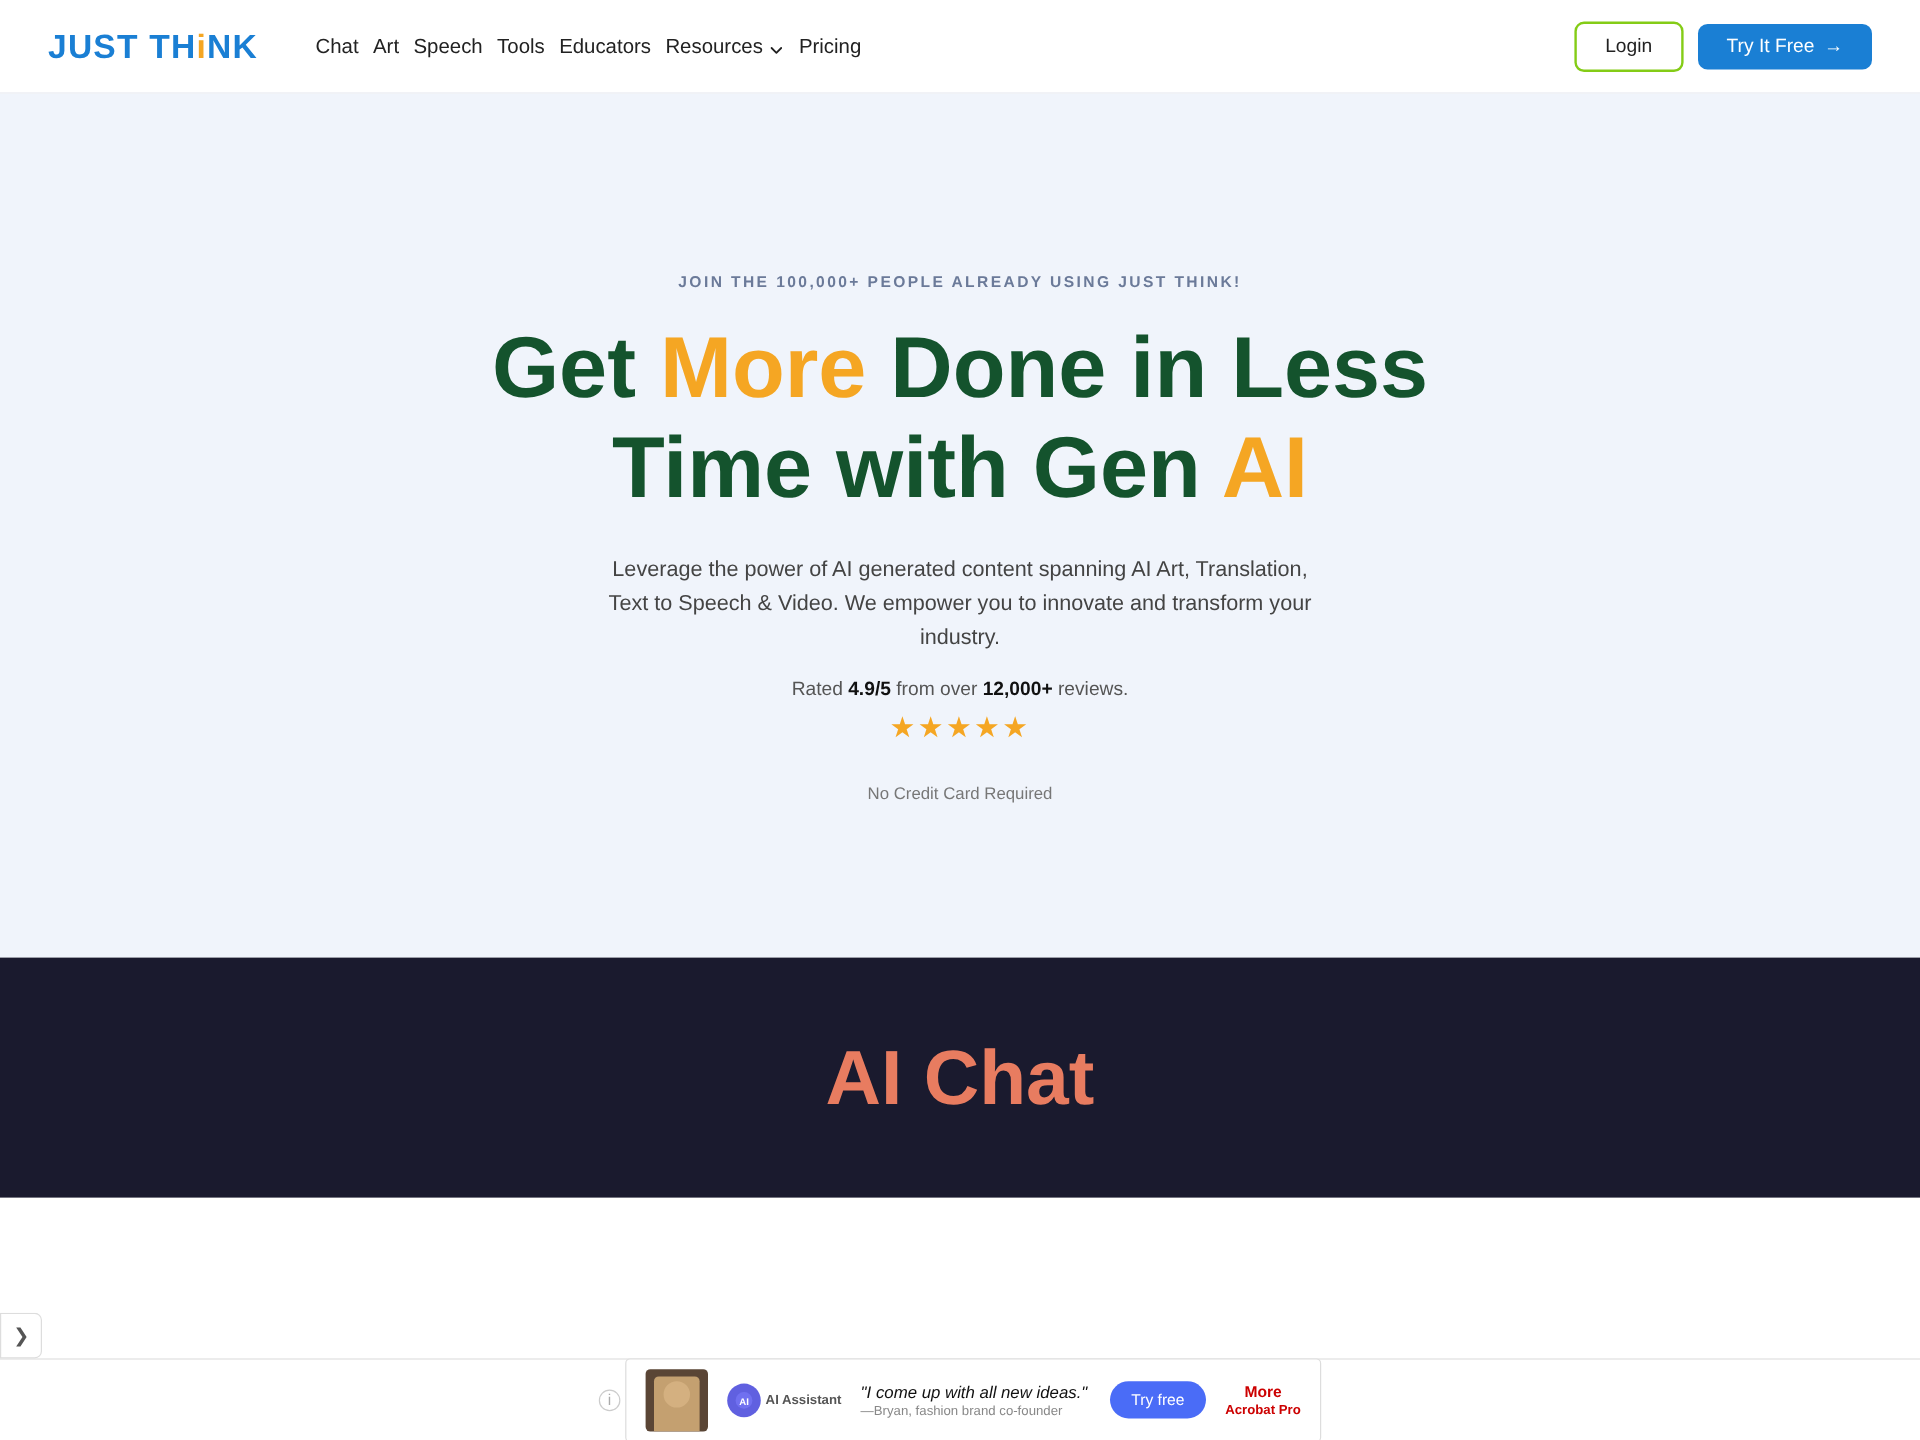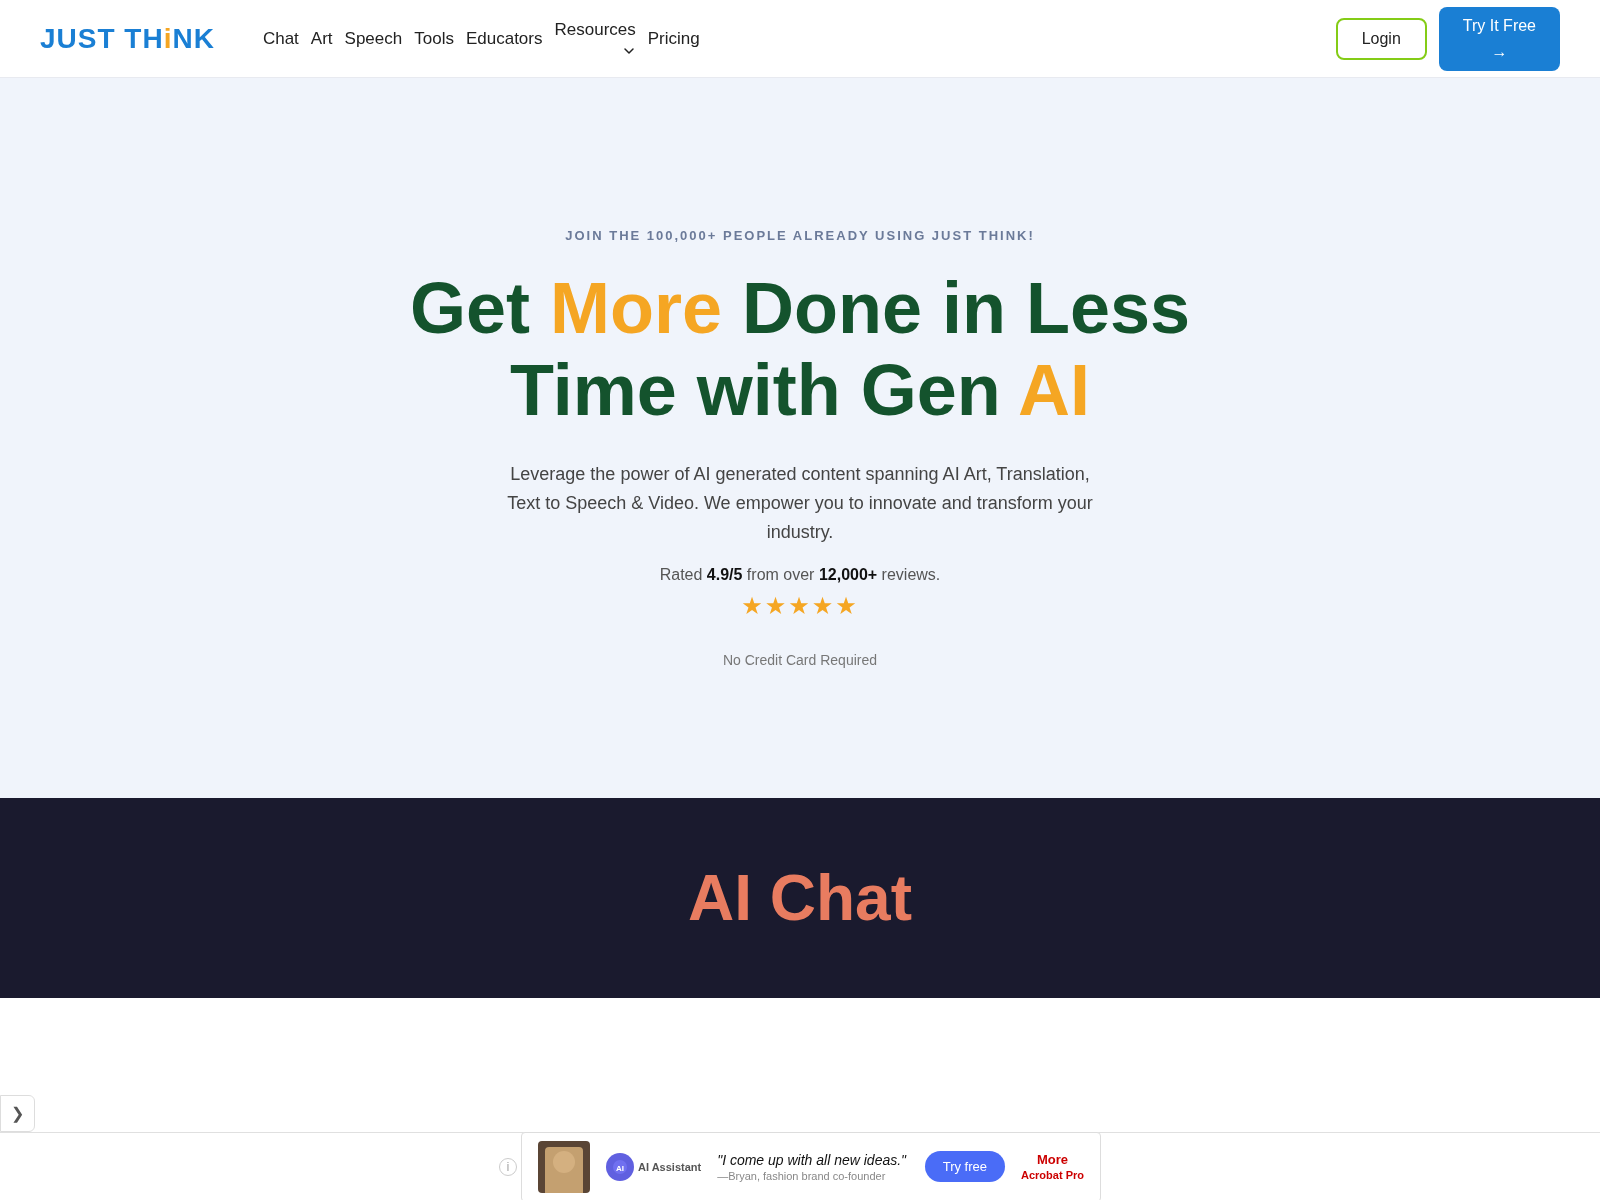--- a/index.html
+++ b/index.html
@@ -40,21 +40,20 @@
       font-size: 17px;
       color: #222;
       text-decoration: none;
       font-weight: 400;
       cursor: pointer;
     }
     .nav-link-resources {
       display: flex;
       align-items: flex-end;
       gap: 4px;
-      flex-direction: column;
     }
     .chevron-icon {
       width: 14px;
       height: 14px;
       display: inline-block;
     }
 
     .nav-actions {
       display: flex;
       align-items: center;
@@ -75,21 +74,20 @@
       background: #1a7fd4;
       border: none;
       border-radius: 8px;
       font-size: 16px;
       font-weight: 500;
       color: #fff;
       cursor: pointer;
       display: flex;
       align-items: center;
       gap: 8px;
-      flex-direction: column;
     }
     .arrow-icon {
       display: inline-block;
     }
 
     
     .hero {
       background: #f0f4fb;
       min-height: 720px;
       display: flex;

